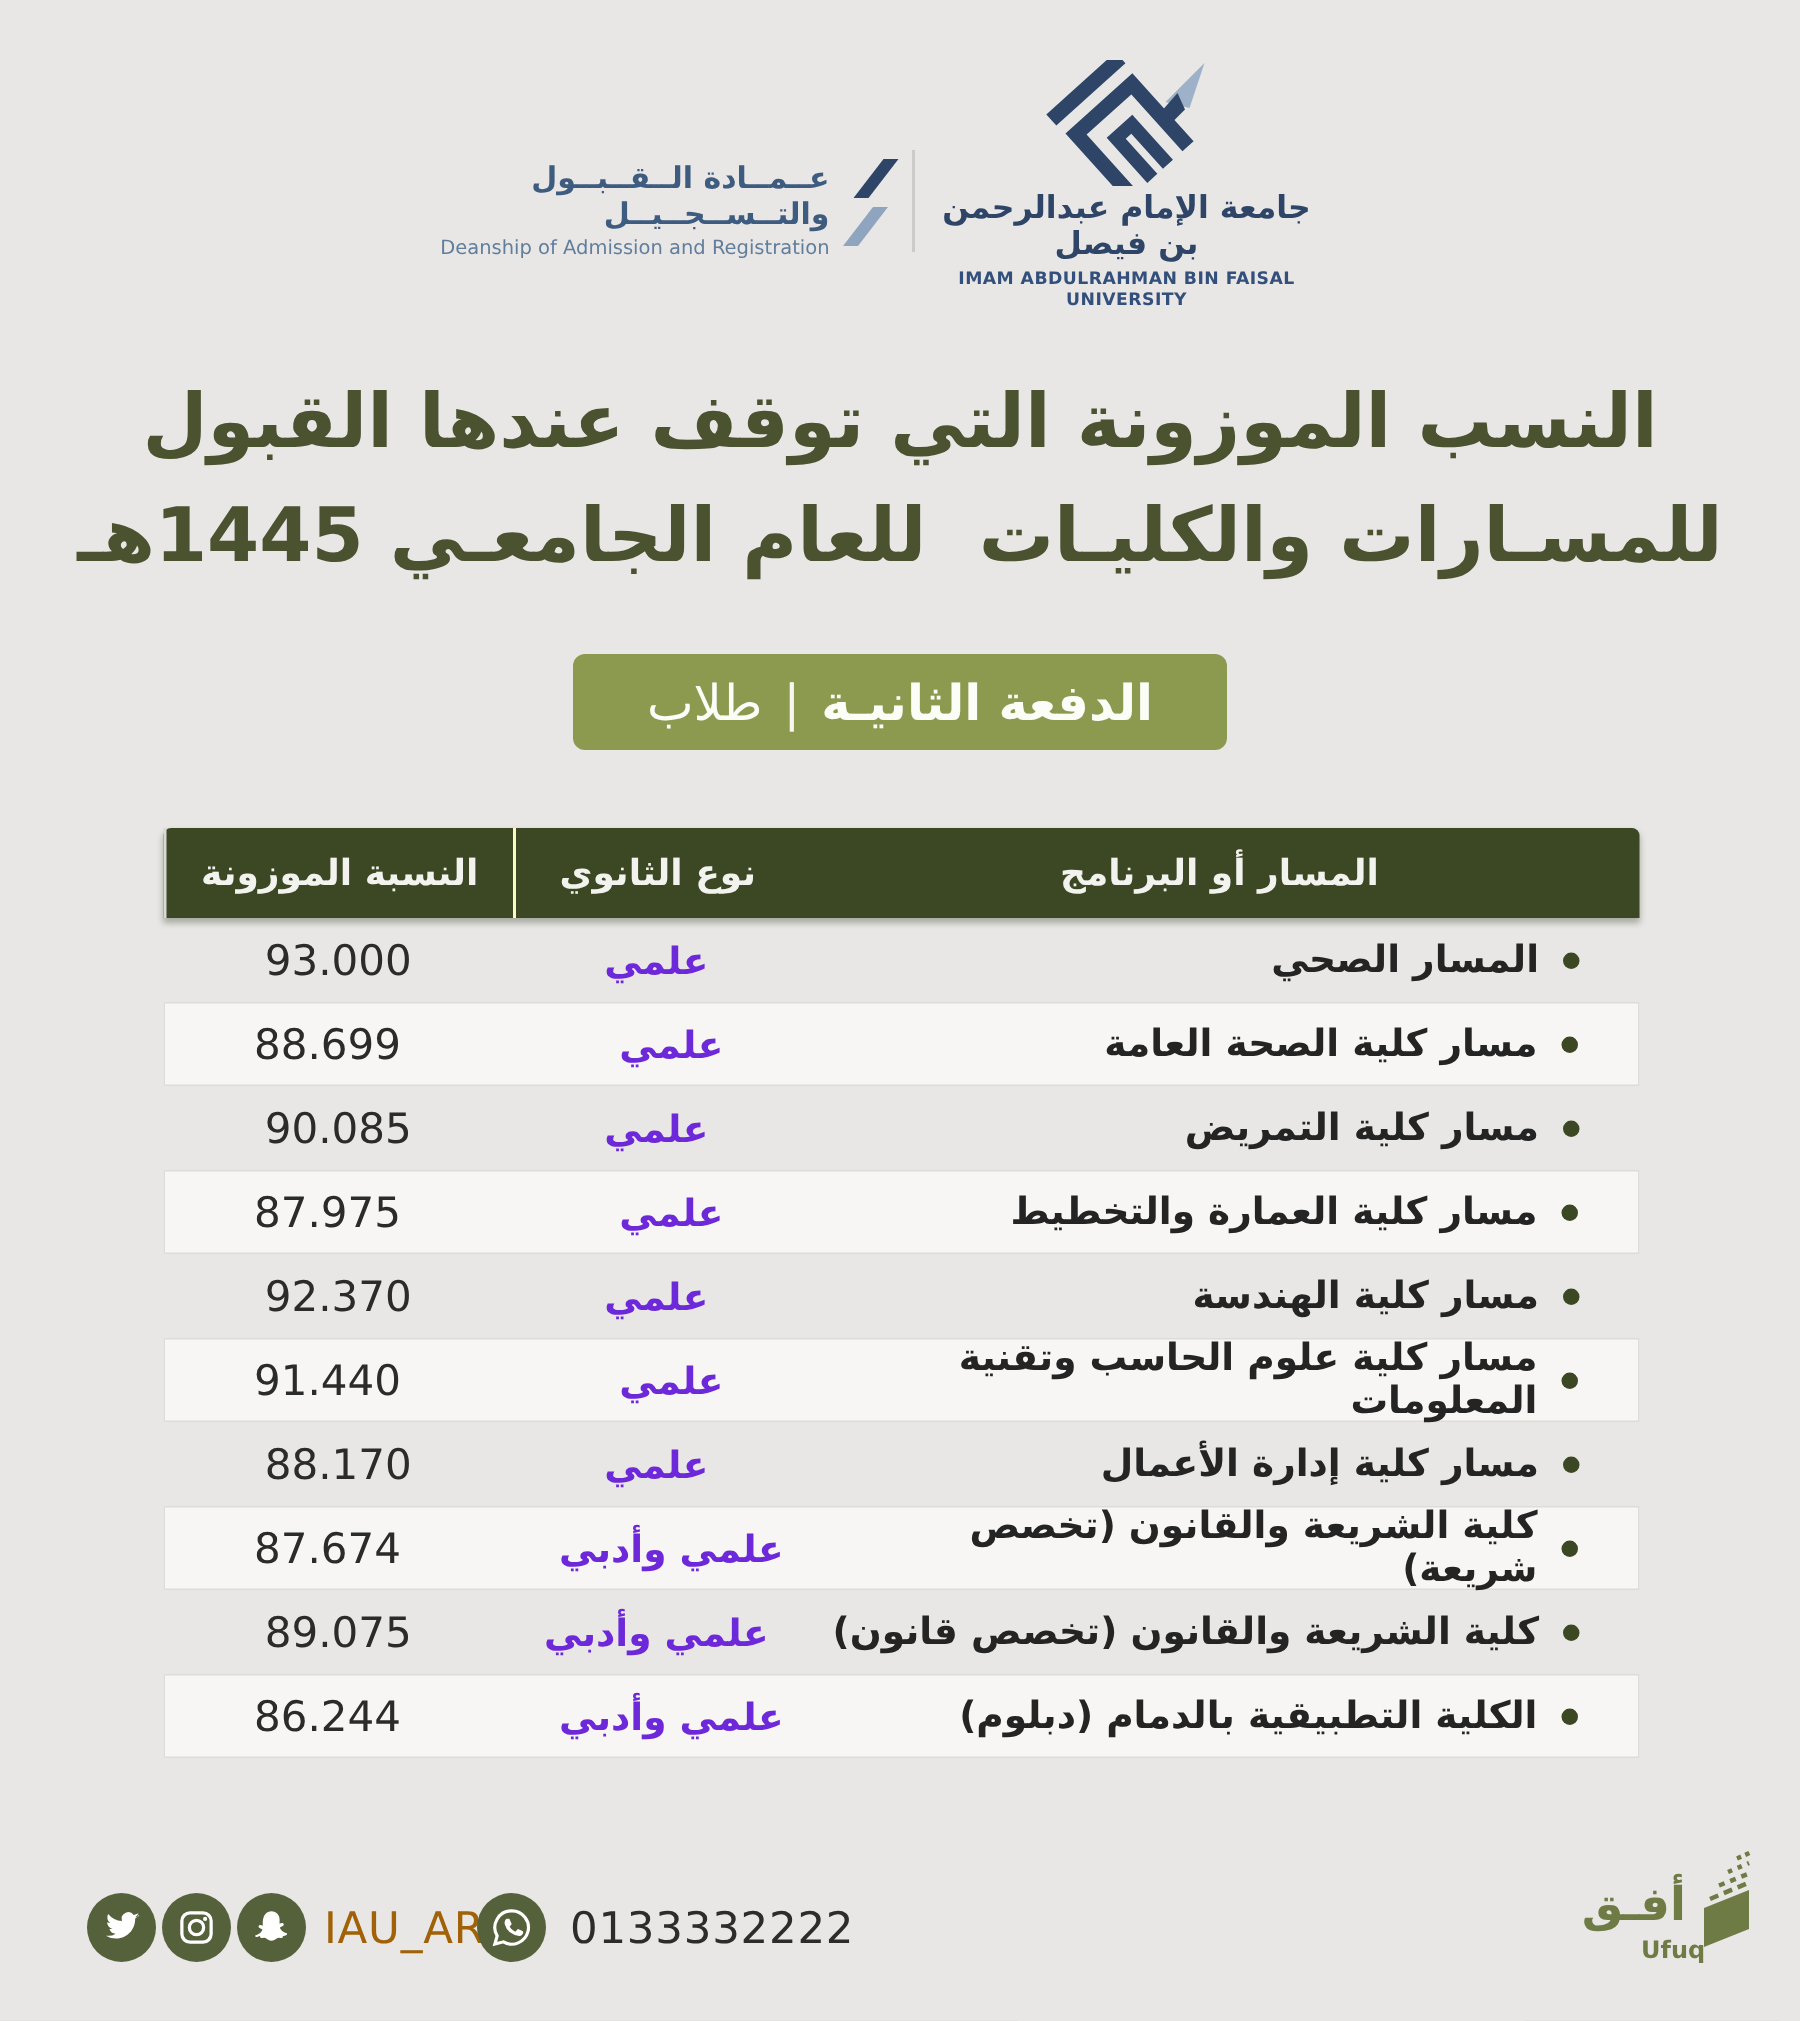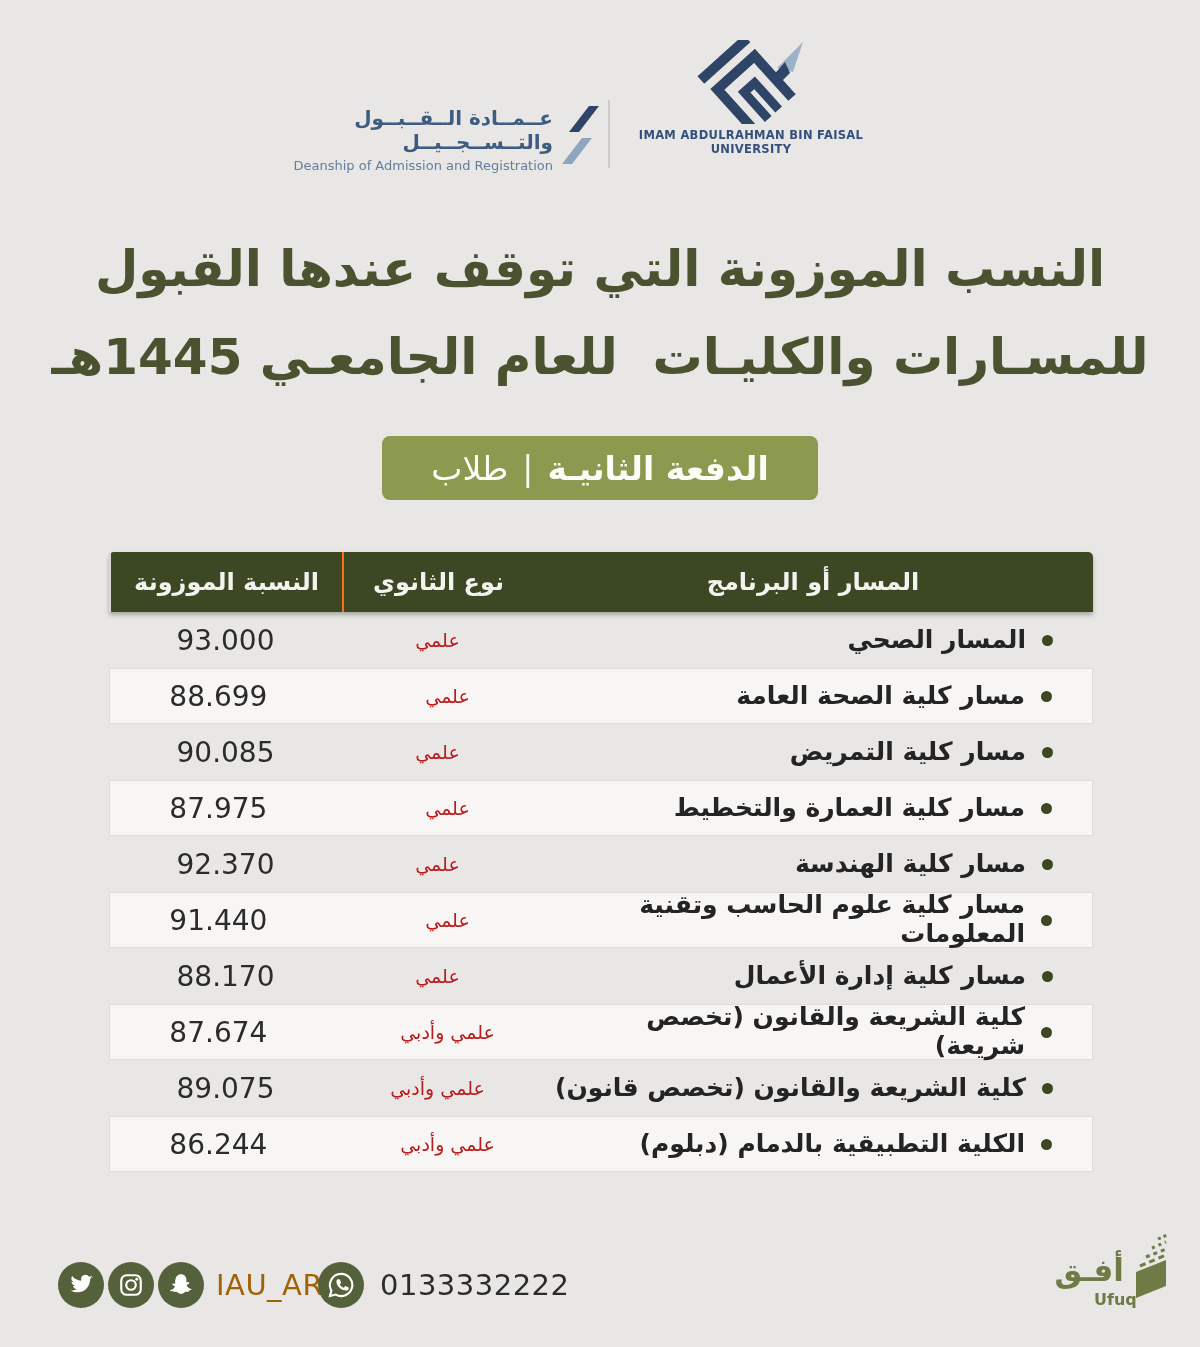--- a/index.html
+++ b/index.html
@@ -14,45 +14,45 @@
   .deanship-en{font-size:13px;color:#617e9d;margin-top:4px;}
   .stripes{position:absolute;left:558px;top:102px;}
   .logo-divider{position:absolute;left:608px;top:100px;width:2px;height:68px;background:#cccbc9;}
   .uni-block{position:absolute;left:617px;top:40px;width:268px;text-align:center;}
   .uni-mark{display:block;margin:0 auto;}
   .uni-ar{font-size:21px;font-weight:700;color:#2e4568;margin-top:2px;}
   .uni-en{font-size:11.5px;font-weight:700;color:#33507c;letter-spacing:.3px;margin-top:4px;}
   
   .title-line{position:absolute;left:0;width:1200px;text-align:center;
     color:#4a5230;font-weight:700;font-size:50px;direction:rtl;white-space:pre;}
-  .title-1{top:240px;}
+  .title-1{top:252px;}
   .title-2{top:328px;}
   
   .badge{position:absolute;left:382px;top:436px;width:436px;height:64px;
     background:#8c9a50;border-radius:8px;color:#fdfdf8;direction:rtl;
     display:flex;align-items:center;justify-content:center;font-size:33px;}
   .badge .b-bold{font-weight:700;}
   .badge .b-sep{margin:0 14px;font-weight:400;opacity:.95;}
   .badge .b-light{font-weight:400;}
   
   .table-wrap{position:absolute;left:109px;top:552px;width:984px;}
   .t-header{display:flex;height:60px;background:#3c4824;border-radius:5px 5px 0 0;
     box-shadow:0 3px 4px rgba(50,55,35,.35);color:#f2f2ee;font-size:24px;font-weight:700;}
   .t-header .cell{display:flex;align-items:center;justify-content:center;box-sizing:border-box;}
   .t-row{display:flex;height:56px;box-sizing:border-box;}
   .t-row.alt{background:#f7f6f4;border:1px solid #dddcd8;gap:32px;}
   .cell{box-sizing:border-box;}
   .c-score{width:233px;display:flex;align-items:center;justify-content:center;
     direction:ltr;font-size:28px;color:#2b2b2b;}
   .c-type{width:191px;display:flex;align-items:center;justify-content:center;
-    direction:rtl;font-size:19px;color:#b91c1c;}
+    direction:rtl;font-size:25px;color:#6d28d9;font-weight:bold;}
   .c-program{width:560px;display:flex;align-items:center;direction:rtl;
     padding-right:40px;gap:16px;}
   .t-header .h-score{width:233px;border-left:2px solid #d8d8d4;}
-  .t-header .h-type{width:191px;border-left:2px solid #f97316;}
+  .t-header .h-type{width:191px;border-left:2px solid #fef9c3;}
   .t-header .h-program{width:560px;}
   .bullet{width:11px;height:11px;border-radius:50%;background:#3c4824;flex:0 0 auto;}
   .prog-text{font-weight:700;font-size:25px;color:#242424;line-height:1.15;}
   
   .soc-circle{position:absolute;width:46px;height:46px;border-radius:50%;
     background:#55613a;display:flex;align-items:center;justify-content:center;}
   .soc-twitter{left:58px;top:1262px;}
   .soc-instagram{left:108px;top:1262px;}
   .soc-snapchat{left:158px;top:1262px;}
   .soc-whatsapp{left:318px;top:1262px;}
@@ -83,20 +83,21 @@
   <div class="uni-block">
     <svg class="uni-mark" width="116" height="84" viewBox="0 0 116 84">
       <g transform="rotate(-42 55 46)">
         <path d="M24 10 H86" stroke="#2e4568" stroke-width="10" fill="none"></path>
         <path d="M30 84 V28 H80 V84" stroke="#2e4568" stroke-width="10" fill="none"></path>
         <path d="M48 84 V48 H62 V84" stroke="#2e4568" stroke-width="9" fill="none"></path>
       </g>
       <polygon points="84,28 110,2 100,32" fill="#9db2c9"></polygon>
       <polygon points="78,38 92,22 97,33 84,46" fill="#2e4568"></polygon>
     </svg>
+    <div class="uni-ar">جامعة الإمام عبدالرحمن بن فيصل</div>
     <div class="uni-en">IMAM ABDULRAHMAN BIN FAISAL UNIVERSITY</div>
   </div>
 
   <div class="title-line title-1">النسب الموزونة التي توقف عندها القبول</div>
   <div class="title-line title-2">للمسـارات والكليـات  للعام الجامعـي 1445هـ</div>
 
   <div class="badge">
     <span class="b-bold">الدفعة الثانيـة</span>
     <span class="b-sep">|</span>
     <span class="b-light">طلاب</span>

